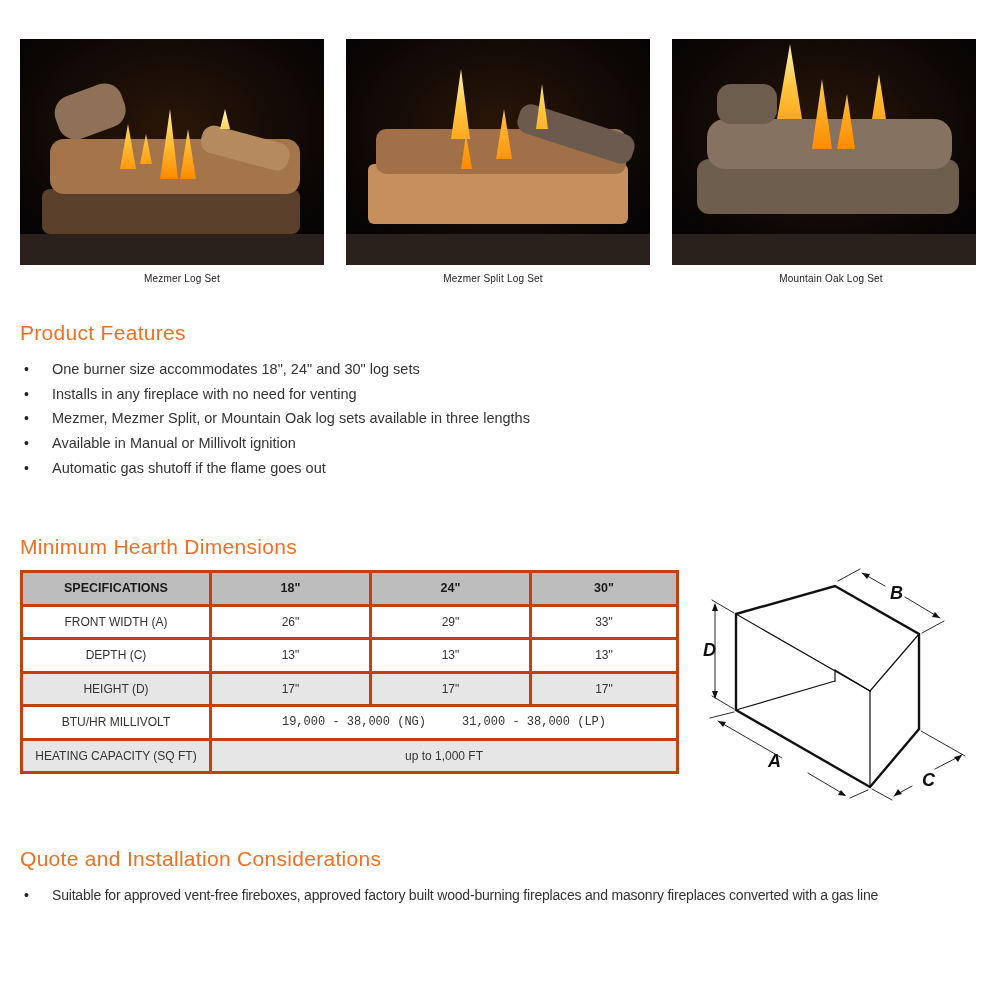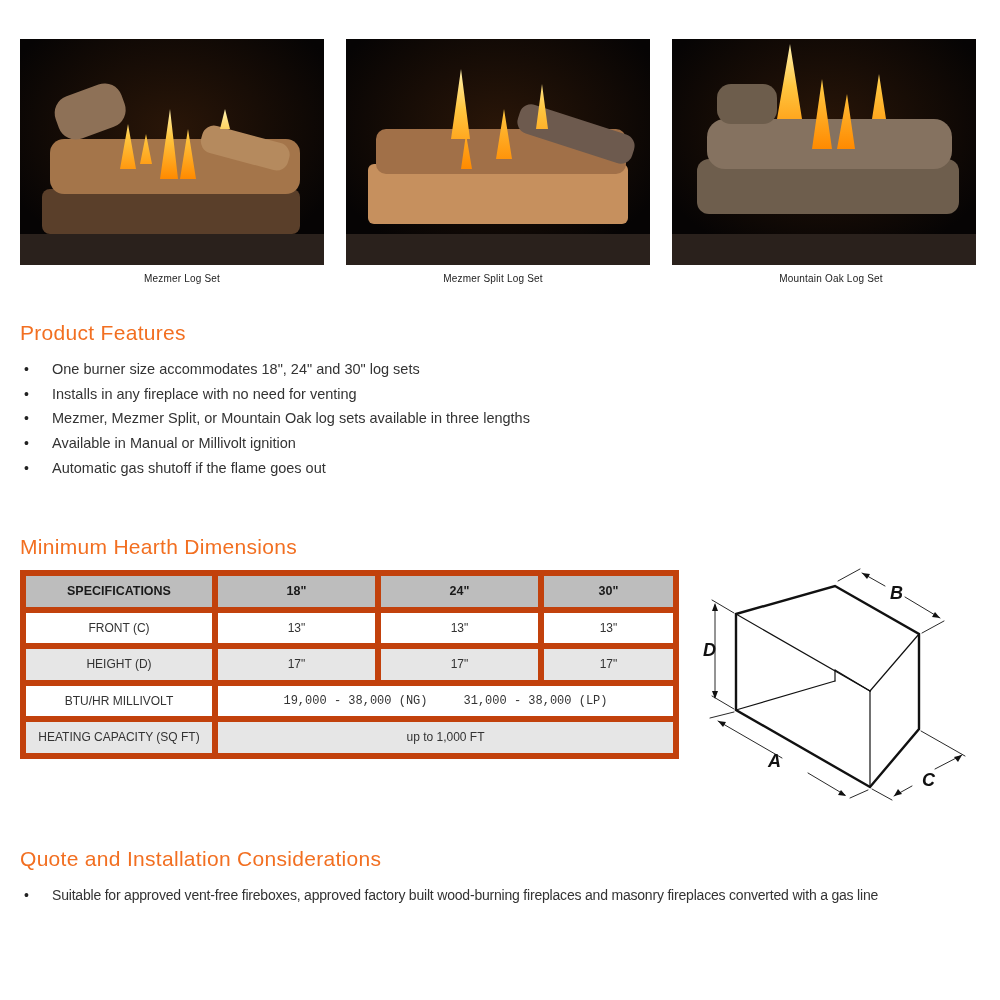--- a/index.html
+++ b/index.html
@@ -5,21 +5,21 @@
   html, body { margin:0; padding:0; background:#ffffff; }
   body { width:1000px; height:1000px; position:relative; font-family:"Liberation Sans", sans-serif; color:#2b2b2b; overflow:hidden; }
   .photo { position:absolute; top:39px; width:304px; height:226px; background:#0a0706; overflow:hidden; }
   .photo svg { width:100%; height:100%; display:block; }
   .caption { position:absolute; top:273px; width:304px; text-align:center; font-size:10px; color:#222; letter-spacing:0.2px; }
   .section-title { position:absolute; left:20px; font-size:21px; color:#f26f21; letter-spacing:0.3px; }
   ul.bullets { position:absolute; left:20px; margin:0; padding:0; list-style:none; font-size:14.5px; color:#333; }
   ul.bullets li { position:relative; padding-left:32px; height:24.7px; line-height:24.7px; white-space:nowrap; }
   ul.bullets li::before { content:"•"; position:absolute; left:4px; top:0; font-size:14px; color:#222; }
   table.spec { position:absolute; left:20px; top:570px; width:659px; border-collapse:collapse; font-size:12px; color:#333; }
-  table.spec td, table.spec th { border:6px solid #c2410c; text-align:center; height:30.5px; padding:0; }
+  table.spec td, table.spec th { border:3px solid #c2410c; text-align:center; height:30.5px; padding:0; }
   table.spec th { background:#bdbdbd; color:#1a1a1a; font-weight:bold; font-size:12.5px; }
   table.spec tr.alt td { background:#e6e6e6; }
   table.spec tr.white td { background:#ffffff; }
   .diagram { position:absolute; left:690px; top:555px; width:300px; height:250px; }
   .diagram svg { width:100%; height:100%; }
 </style>
 </head>
 <body>
 
 <div class="photo" style="left:20px;">
@@ -81,21 +81,27 @@
 <div class="section-title" style="top:535px;">Minimum Hearth Dimensions</div>
 <table class="spec">
   <tbody>
       <tr>
     <th style="width:186px;">SPECIFICATIONS</th>
     <th style="width:157px;">18"</th>
     <th style="width:157px;">24"</th>
     <th>30"</th>
   </tr>
   <tr class="white">
-    <td>FRONT (C)</td>
+    <td>FRONT WIDTH (A)</td>
+    <td>26"</td>
+    <td>29"</td>
+    <td>33"</td>
+  </tr>
+  <tr class="white">
+    <td>DEPTH (C)</td>
     <td>13"</td>
     <td>13"</td>
     <td>13"</td>
   </tr>
   <tr class="alt">
     <td>HEIGHT (D)</td>
     <td>17"</td>
     <td>17"</td>
     <td>17"</td>
   </tr>

